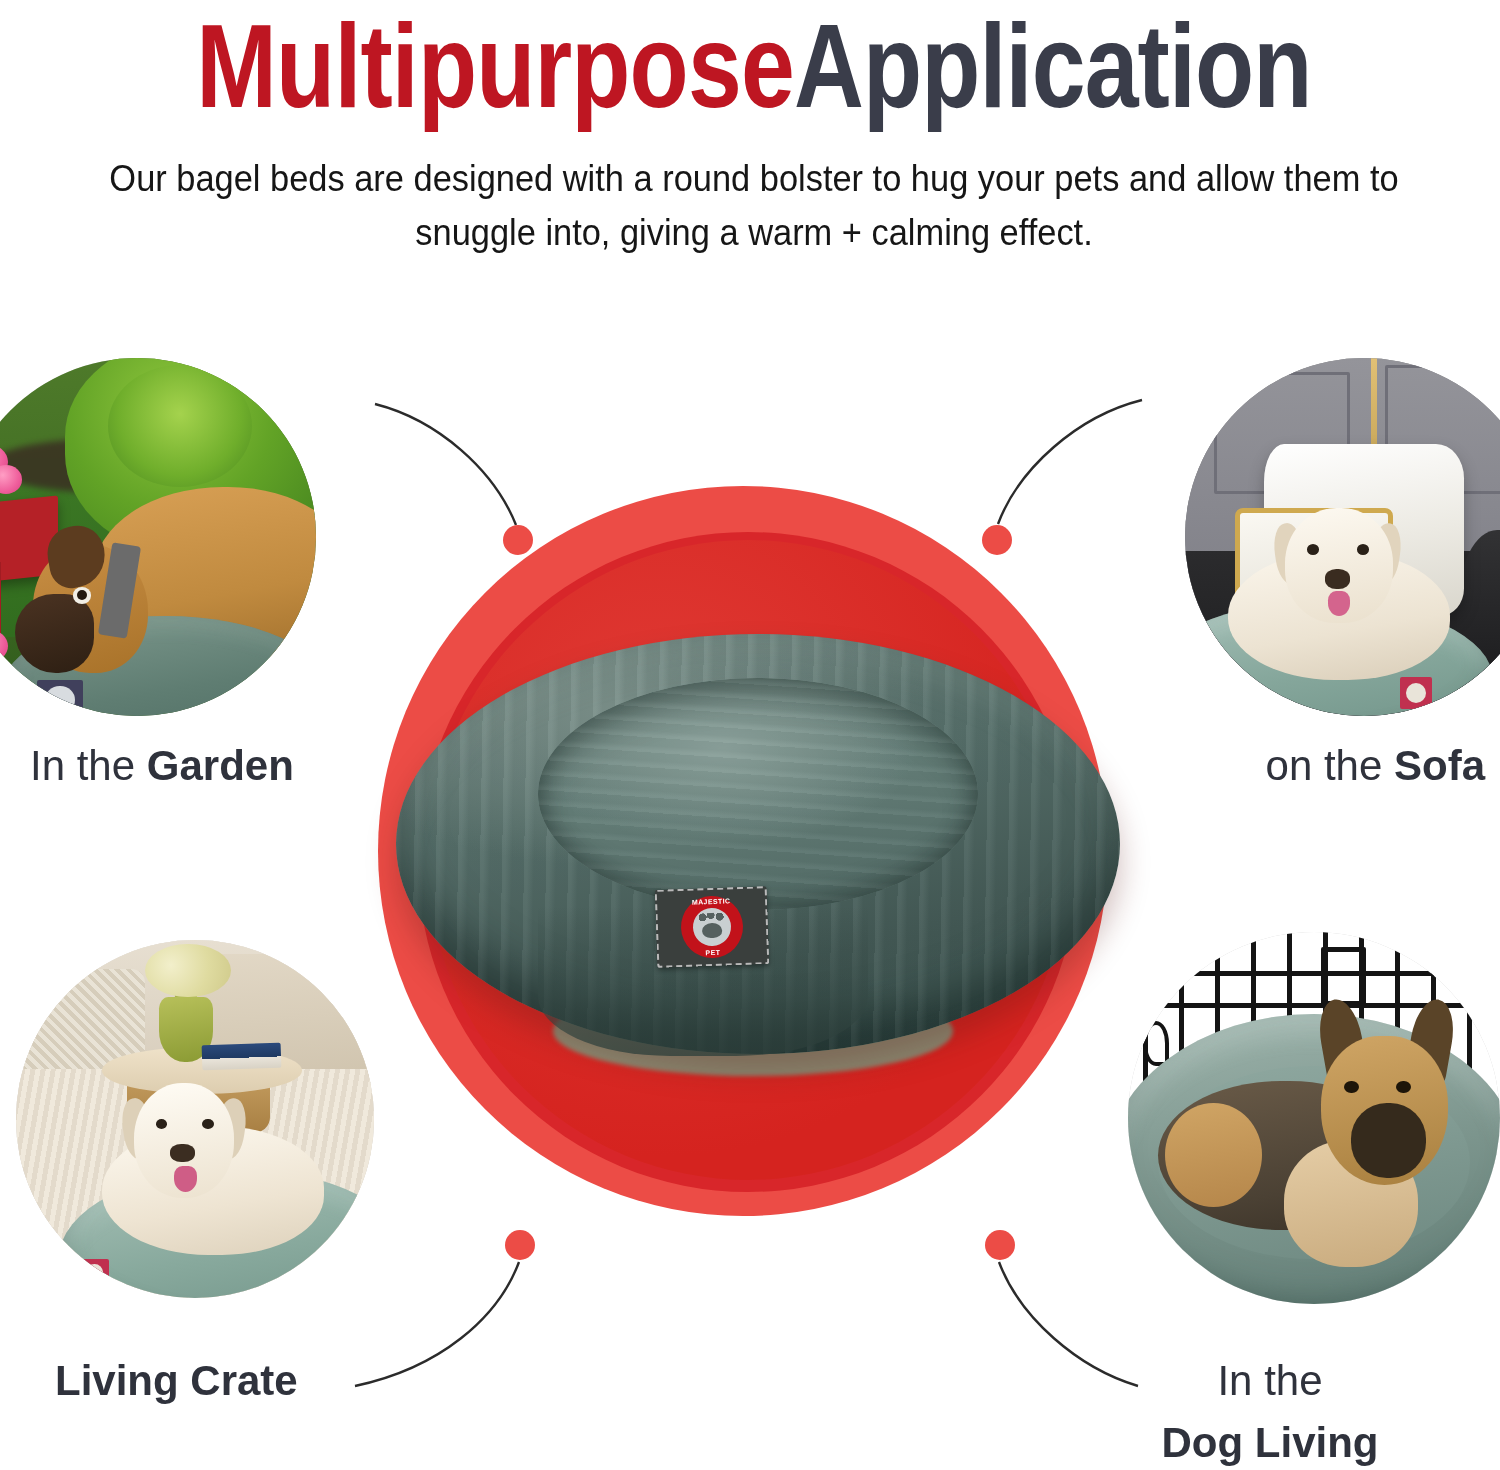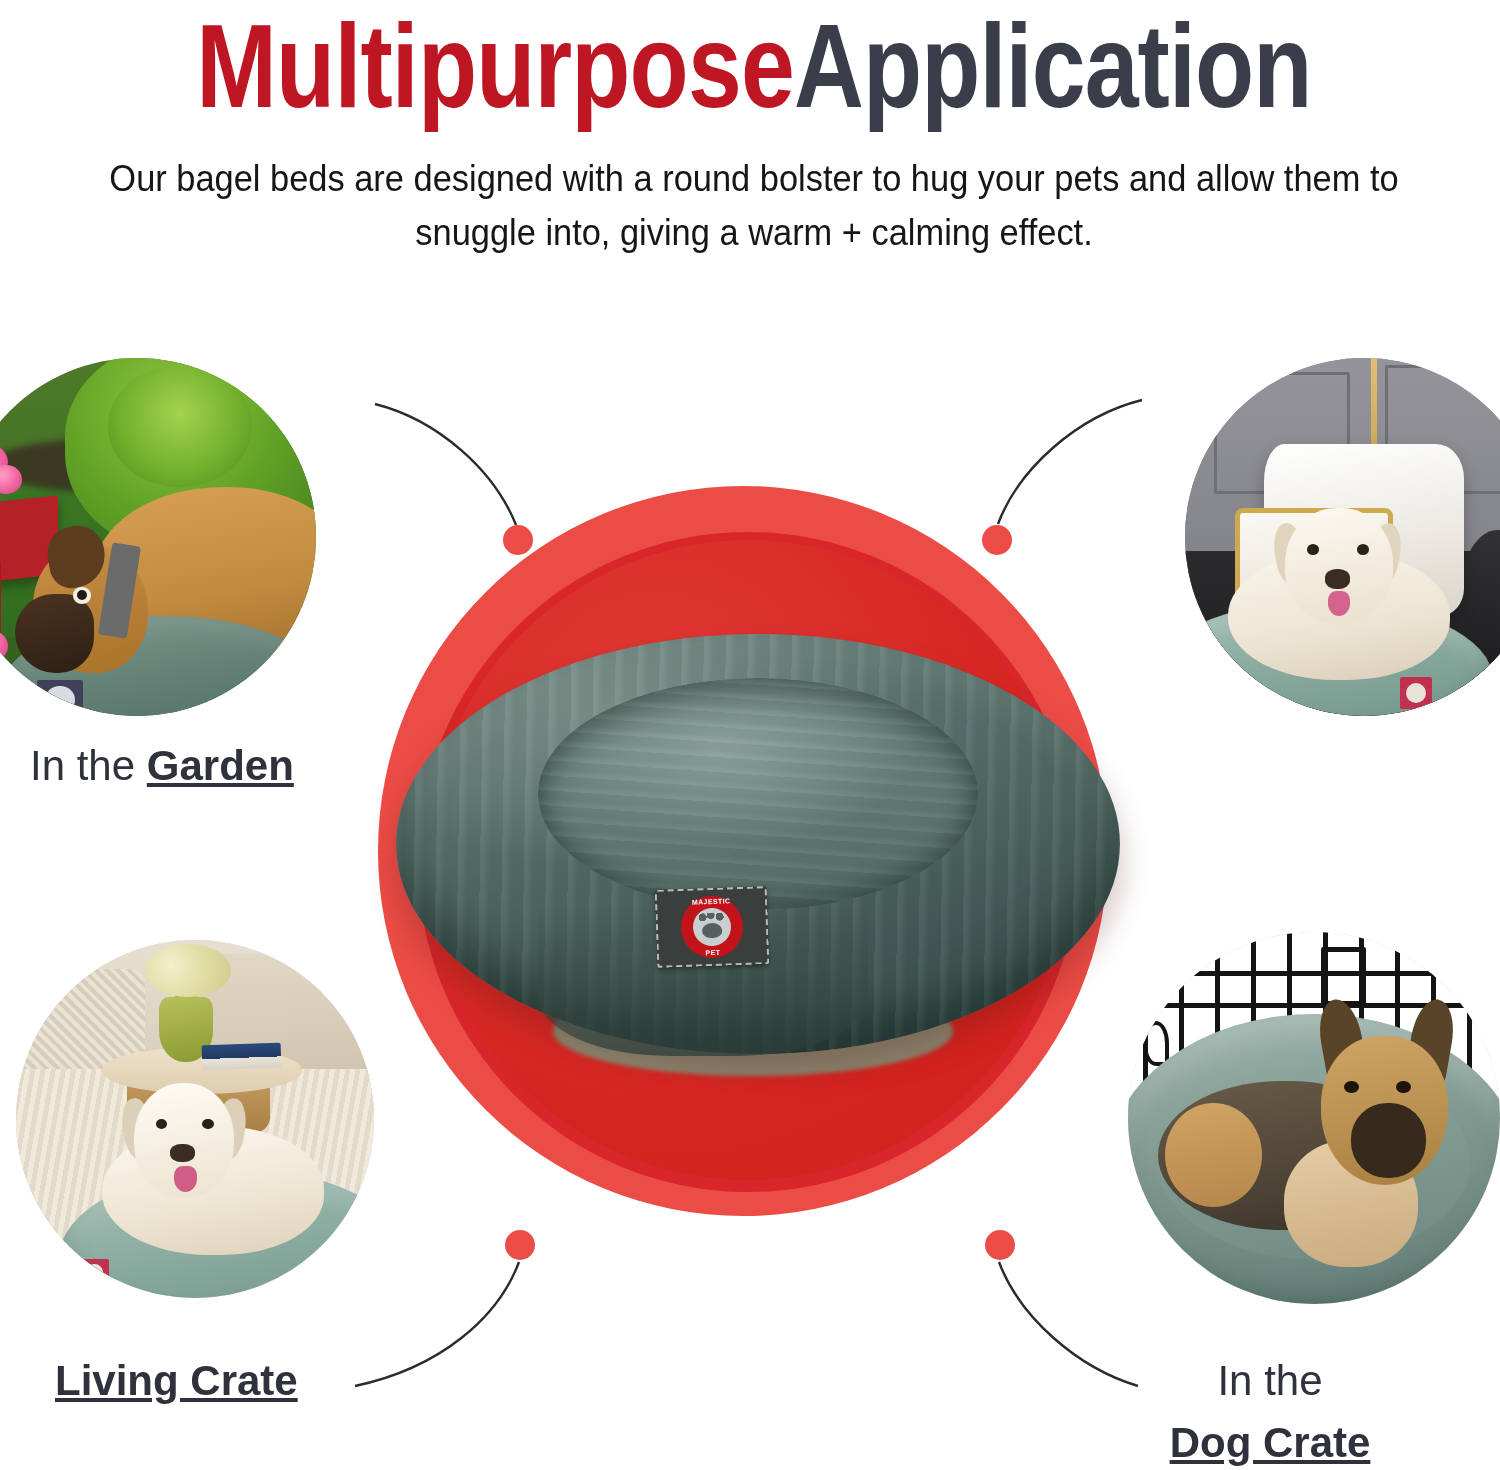--- a/index.html
+++ b/index.html
@@ -429,21 +429,21 @@
 
   
   .label {
     position: absolute;
     color: #2F323C;
     font-size: 42px;
     line-height: 56px;
     font-weight: 400;
     white-space: nowrap;
   }
-  .label b { font-weight: 700; text-decoration: underline; }
+  .label b { font-weight: 700; }
   .label.right { text-align: right; }
 
   
   .connectors { position: absolute; left: 0; top: 0; width: 1500px; height: 1470px; pointer-events: none; }
   .dot { fill: #EC4C46; }
   .lead { fill: none; stroke: #2B2B2B; stroke-width: 2.4; }
 </style>
 </head>
 <body>
 
@@ -496,20 +496,21 @@
       <div class="s-dog-head"></div>
       <div class="s-eye-l"></div>
         <div class="s-eye-r"></div>
       <div class="s-nose"></div>
         <div class="s-tongue"></div>
       <div class="s-bedtag">
           <i></i>
         </div>
     </div>
   </div>
+  <div class="label right" style="left:1055px; top:738px; width:430px;"><span>on the </span><b>Sofa</b></div>
 
   <div class="photo" style="left:16px; top:940px; width:358px; height:358px;">
     <div class="scene sc-room">
       <div class="r-wall"></div>
       <div class="r-sofa"></div>
       <div class="r-ottoman"></div>
       <div class="r-rug"></div>
       <div class="r-table-drum"></div>
       <div class="r-table-leg"></div>
       <div class="r-table-top"></div>
@@ -551,21 +552,21 @@
       <div class="c-ear-l"></div>
         <div class="c-ear-r"></div>
       <div class="c-dog-head"></div>
       <div class="c-eye-l"></div>
         <div class="c-eye-r"></div>
       <div class="c-dog-mask"></div>
     </div>
   </div>
   <div class="label" style="left:1055px; top:1350px; width:430px; text-align:center; line-height:62px;">
     <div>In the</div>
-    <div><b>Dog Crate</b></div>
+    <div><b>Dog Living</b></div>
   </div>
 
   <div class="hero">
     <div class="hero-ring-outer"></div>
     <div class="hero-ring-inner"></div>
     <div class="bed-wrap">
       <div class="bed-base"></div>
       <div class="bed-bolster"></div>
       <div class="bed-inner"></div>
       <div class="bed-front-panel"></div>

